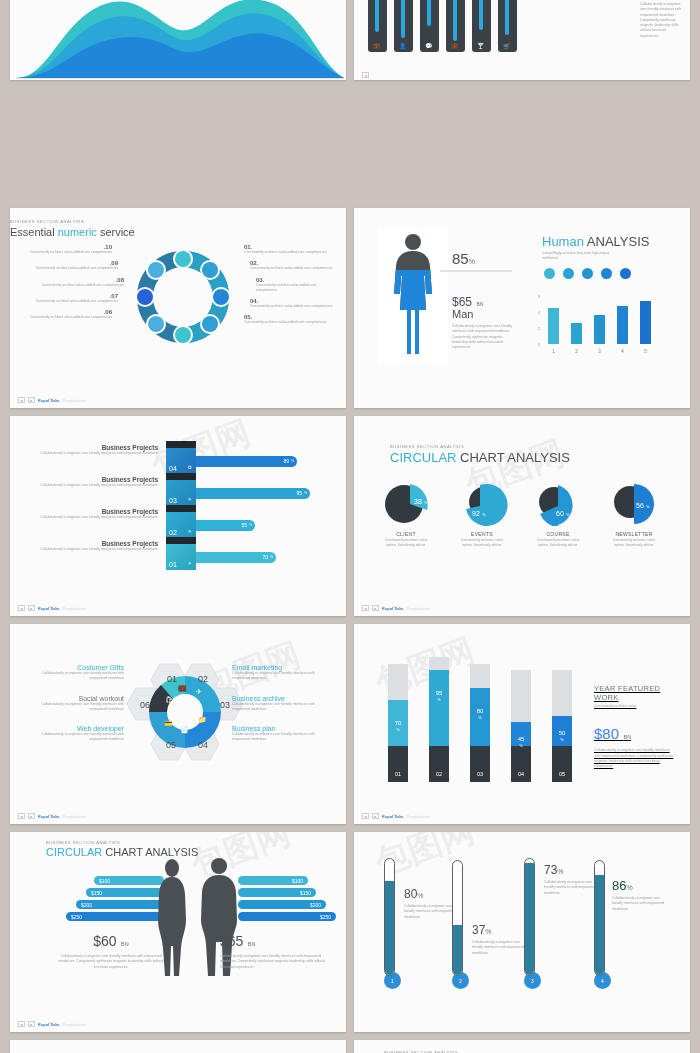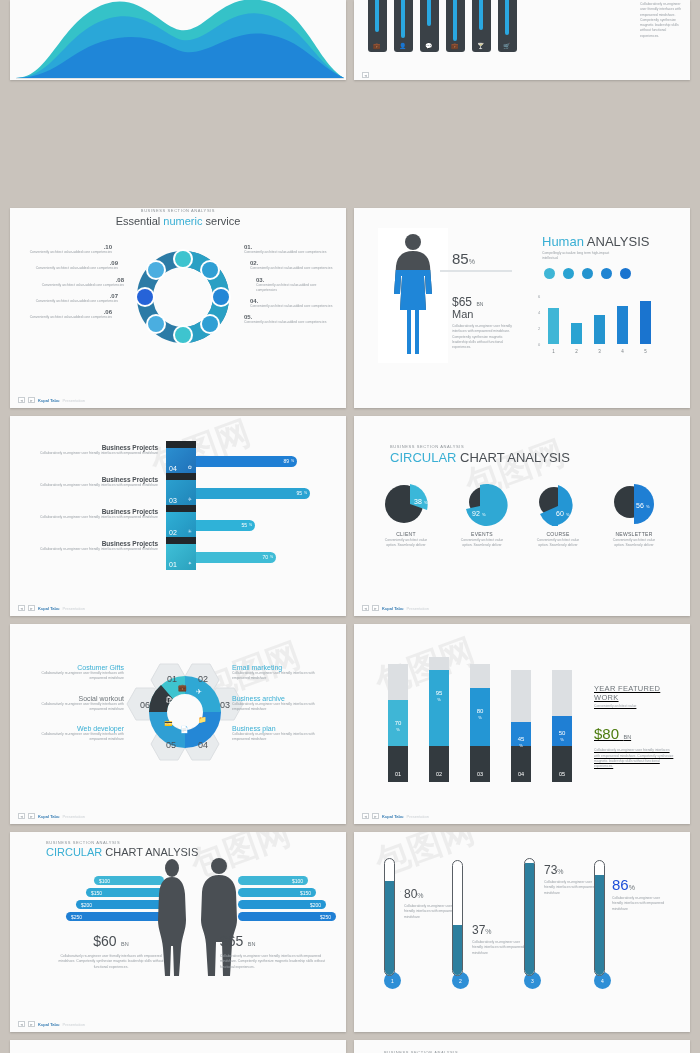--- a/index.html
+++ b/index.html
@@ -87,21 +87,21 @@
         <div style="position:absolute;bottom:3px;left:0;right:0;text-align:center;font-size:6px;color:#5bc0e8;">🛒</div>
       </div>
     </div>
     <div class="small" style="position:absolute;right:6px;top:2px;width:44px;">Collaboratively re-engineer user friendly interfaces with empowered mindshare. Competently synthesize magnetic leadership skills without functional experiences.</div>
     <div class="footer" style="bottom:2px;">
       <div class="fbtn">◄</div>
     </div>
   </div>
 
   <div class="slide">
-    <div style="text-align:center;">
+    <div style="padding-top:11px;">
       <div class="eyebrow">BUSINESS SECTION ANALYSIS</div>
       <div class="title" style="margin-top:2px;">
         <span>Essential </span><span class="hl">numeric</span><span> service</span>
       </div>
     </div>
 
     <div style="position:absolute;left:10px;top:36px;width:92px;text-align:right;">
       <div style="margin-bottom:5px;">
         <div style="font-size:6px;color:#5a6066;font-weight:bold;">.10</div>
         <div class="small">Conveniently architect value-added core competencies</div>
@@ -495,21 +495,21 @@
         <div style="position:absolute;left:0;right:0;bottom:0;height:36px;background:#333a3f;"></div>
         <div style="position:absolute;left:0;right:0;bottom:46px;text-align:center;color:#fff;font-size:6px;">50</div>
         <div style="position:absolute;left:0;right:0;bottom:40px;text-align:center;color:#fff;font-size:4px;">%</div>
         <div style="position:absolute;left:0;right:0;bottom:5px;text-align:center;color:#fff;font-size:5.5px;">05</div>
       </div>
     </div>
     <div style="position:absolute;left:240px;top:60px;width:82px;text-decoration:underline;">
       <div style="font-size:7.5px;color:#6d7479;letter-spacing:.3px;">YEAR FEATURED WORK</div>
       <div class="small" style="margin-top:2px;">Conveniently architect value</div>
       <div style="margin-top:16px;">
-        <span style="font-size:15px;color:#4d7c0f;">$80</span>
+        <span style="font-size:15px;color:#3b82f6;">$80</span>
         <span style="font-size:5.5px;color:#6d7479;">BN</span>
       </div>
       <div class="small" style="margin-top:5px;">Collaboratively re-engineer user friendly interfaces with empowered mindshare. Competently synthesize magnetic leadership skills without functional experiences.</div>
     </div>
     <div class="footer">
       <div class="fbtn">◄</div>
       <div class="fbtn">►</div>
       <span class="fname">Kupal Tabu</span>
       <span class="fsub">Presentation</span>
     </div>
@@ -632,21 +632,21 @@
       <div class="small" style="margin-top:2px;">Collaboratively re-engineer user friendly interfaces with empowered mindshare</div>
     </div>
 
     <div style="position:absolute;left:240px;top:28px;">
       <div style="width:11px;height:116px;border:1.5px solid #5a6066;border-radius:6px;background:#fff;position:relative;overflow:hidden;">
         <div style="position:absolute;left:0;right:0;bottom:0;height:100px;background:#2d7f9e;"></div>
       </div>
       <div style="width:17px;height:17px;border-radius:50%;background:#2e8fd6;margin:-4px auto 0;display:flex;align-items:center;justify-content:center;color:#fff;font-size:5px;">4</div>
     </div>
     <div style="position:absolute;left:258px;top:44px;width:56px;">
-      <div><span style="font-size:15px;color:#1d4ed8;">86</span><span style="font-size:7px;color:#6d7479;">%</span></div>
+      <div><span style="font-size:13px;color:#14532d;">86</span><span style="font-size:7px;color:#6d7479;">%</span></div>
       <div class="small" style="margin-top:2px;">Collaboratively re-engineer user friendly interfaces with empowered mindshare</div>
     </div>
   </div>
 
   <div class="slide" style="height:160px;">
     <div style="display:flex;justify-content:space-around;padding-top:14px;">
       
       
       
     </div>

